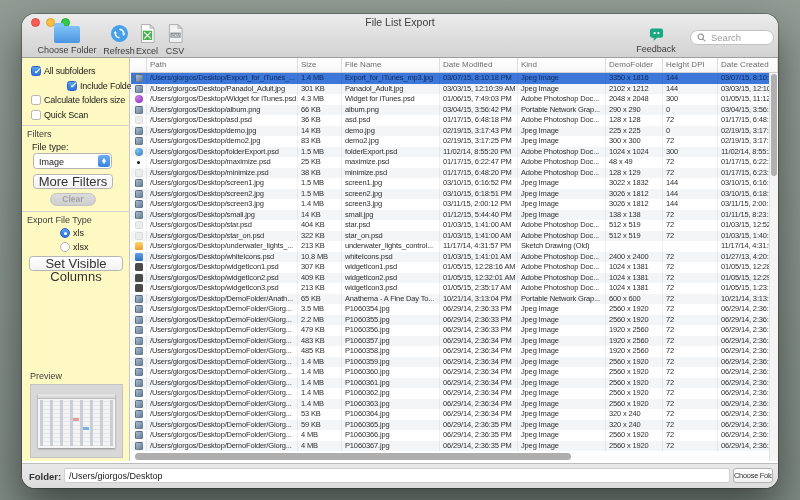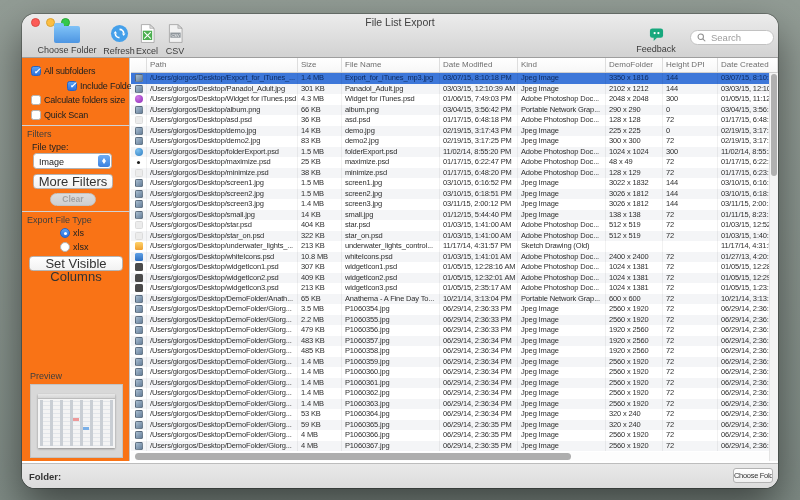--- a/index.html
+++ b/index.html
@@ -26,21 +26,21 @@
              background:linear-gradient(180deg,#fbfbfb,#eeeeee);font-size:8.5px;color:#4b4b4b;}
   .statusbox .fold{ text-align:center;margin-top:2px;font-size:9px;color:#333;}
   .statusbox .row2{display:flex;justify-content:space-between;padding:1px 26px 0 32px;}
   
   .search{position:absolute;left:668px;top:16px;width:84px;height:15px;background:#fff;border:1px solid #c2c2c2;border-radius:8px;
           display:flex;align-items:center;padding-left:6px;box-sizing:border-box;}
   .search input{border:none;outline:none;background:transparent;width:60px;font-size:9.5px;color:#555;font-family:"Liberation Sans",sans-serif;}
   .search input::placeholder{color:#9c9c9c;}
   
   .content{position:absolute;left:0;top:44px;width:756px;height:403px;background:#fff;}
-  .sidebar{position:absolute;left:0;top:0;width:108px;height:403px;background:#f97316;border-right:1px solid #c6c6c6;box-sizing:border-box;font-size:9px;color:#222;}
+  .sidebar{position:absolute;left:0;top:0;width:108px;height:403px;background:#fef9c3;border-right:1px solid #c6c6c6;box-sizing:border-box;font-size:9px;color:#222;}
   .sep{position:absolute;left:0;width:108px;height:1px;background:#d2d2d2;}
   .cb,.rd{position:absolute;display:flex;align-items:center;gap:3px;}
   .cb .box{width:10px;height:10px;border-radius:2.5px;background:#fff;border:1px solid #b4b4b4;box-sizing:border-box;flex:none;position:relative;}
   .cb.on .box{background:linear-gradient(#5aa2f3,#2e71dd);border-color:#2663c4;}
   .cb.on .box:after{content:"\2713";position:absolute;left:1.5px;top:-1.5px;color:#fff;font-size:8.5px;font-weight:bold;}
   .cb span{white-space:nowrap;letter-spacing:-.2px;}
   .rd .dot{width:10px;height:10px;border-radius:50%;background:#fff;border:1px solid #b4b4b4;box-sizing:border-box;flex:none;position:relative;}
   .rd.on .dot{background:linear-gradient(#5aa2f3,#2e71dd);border-color:#2663c4;}
   .rd.on .dot:after{content:"";position:absolute;left:3px;top:3px;width:3px;height:3px;border-radius:50%;background:#fff;}
   .slabel{position:absolute;color:#3f3f3f;}
@@ -720,17 +720,18 @@
             <div class="hthumb"></div>
           </div>
         <div class="vscroll">
             <div class="vthumb"></div>
           </div>
       </div>
     </div>
 
     <div class="footer">
       <span class="flabel">Folder:</span>
+      <input class="fpath" value="/Users/giorgos/Desktop" style="">
       <div class="fbtn">Choose Folder</div>
     </div>
 
   </div>
 </div>
 
 </body></html>

